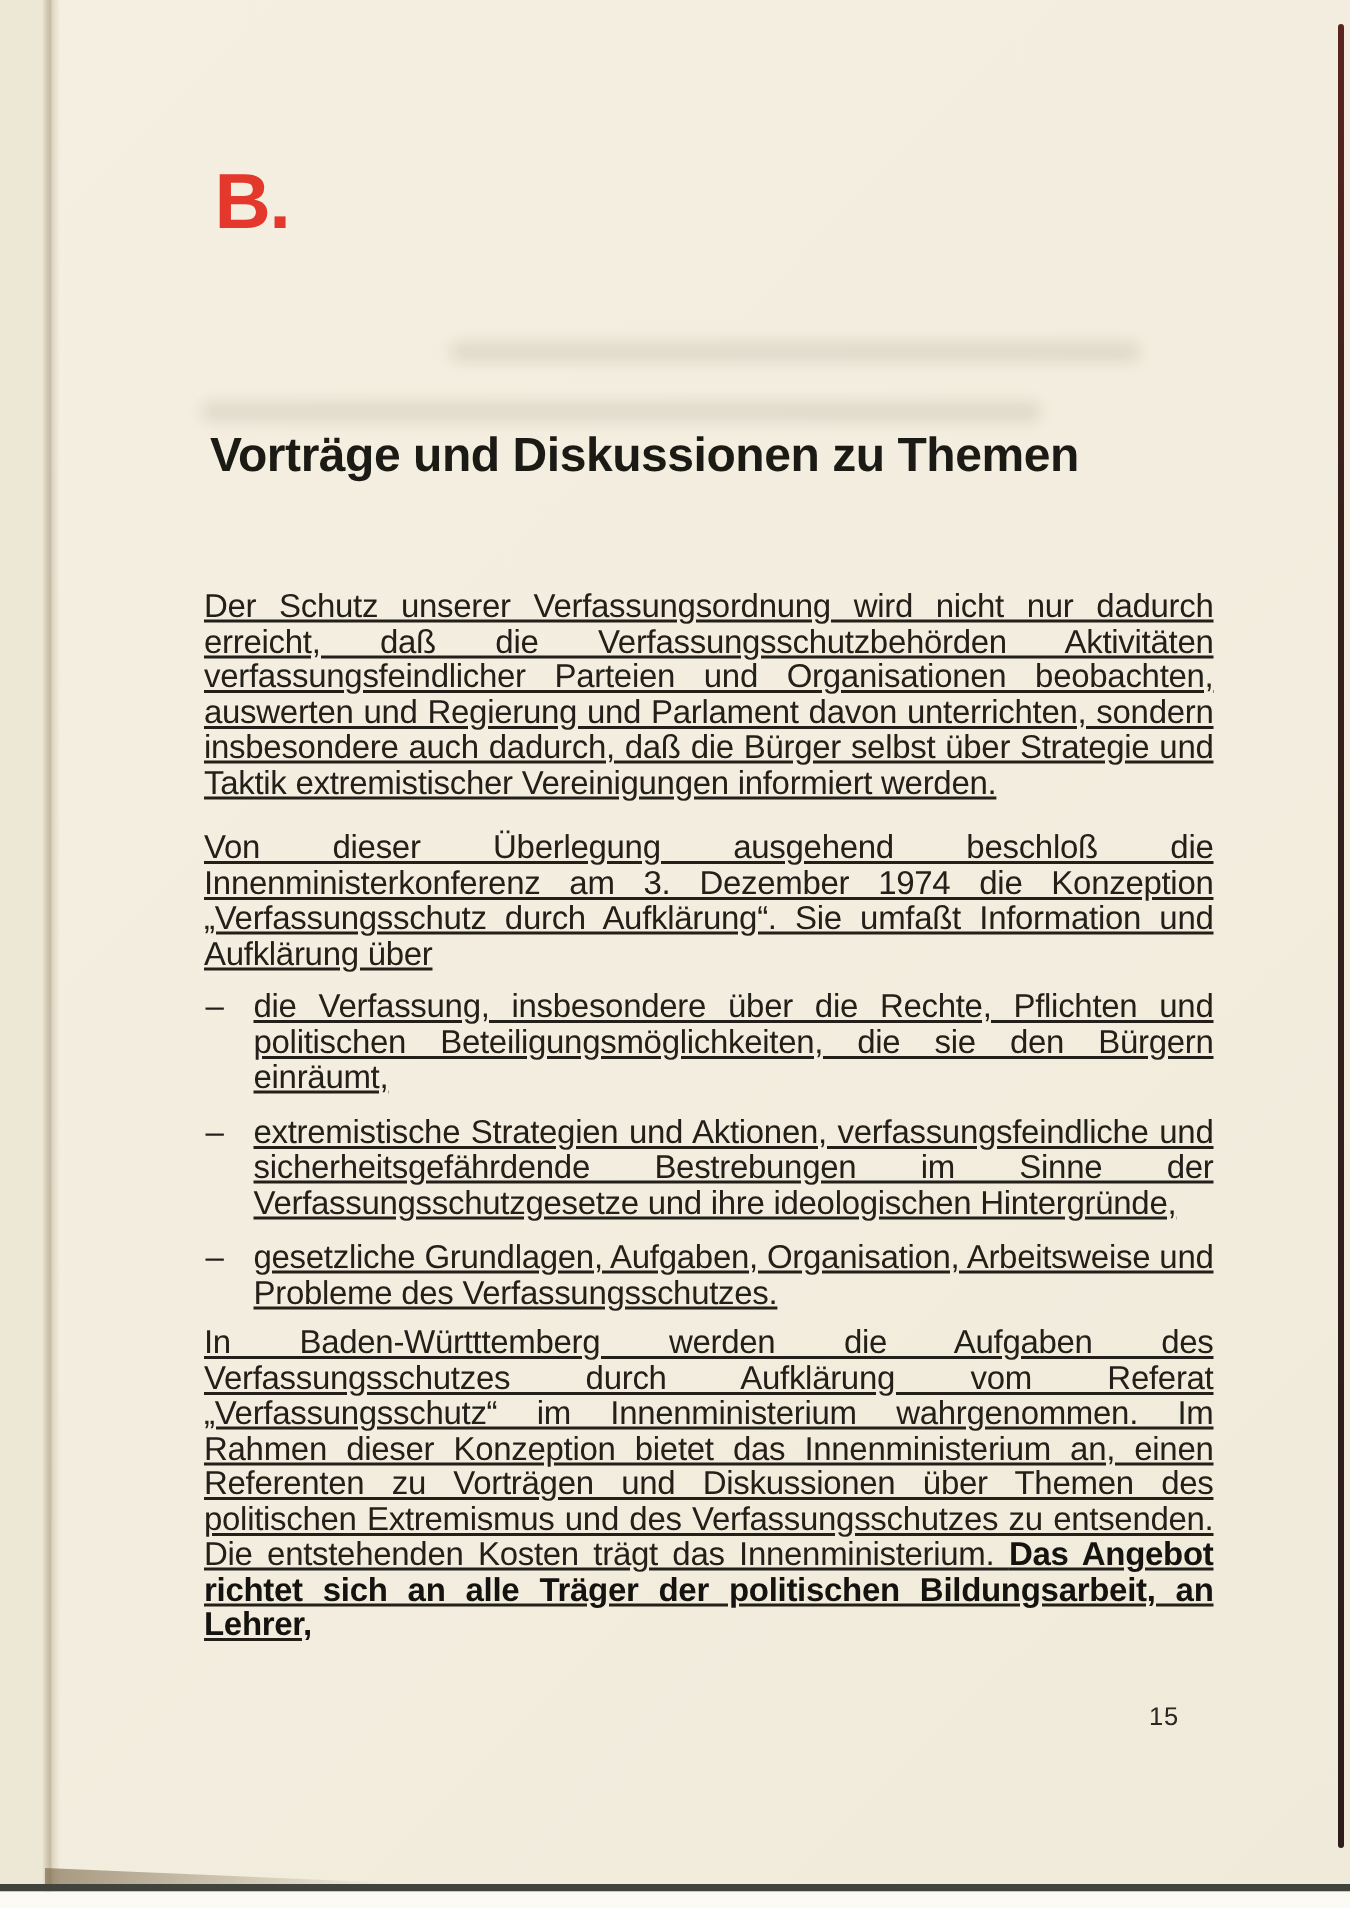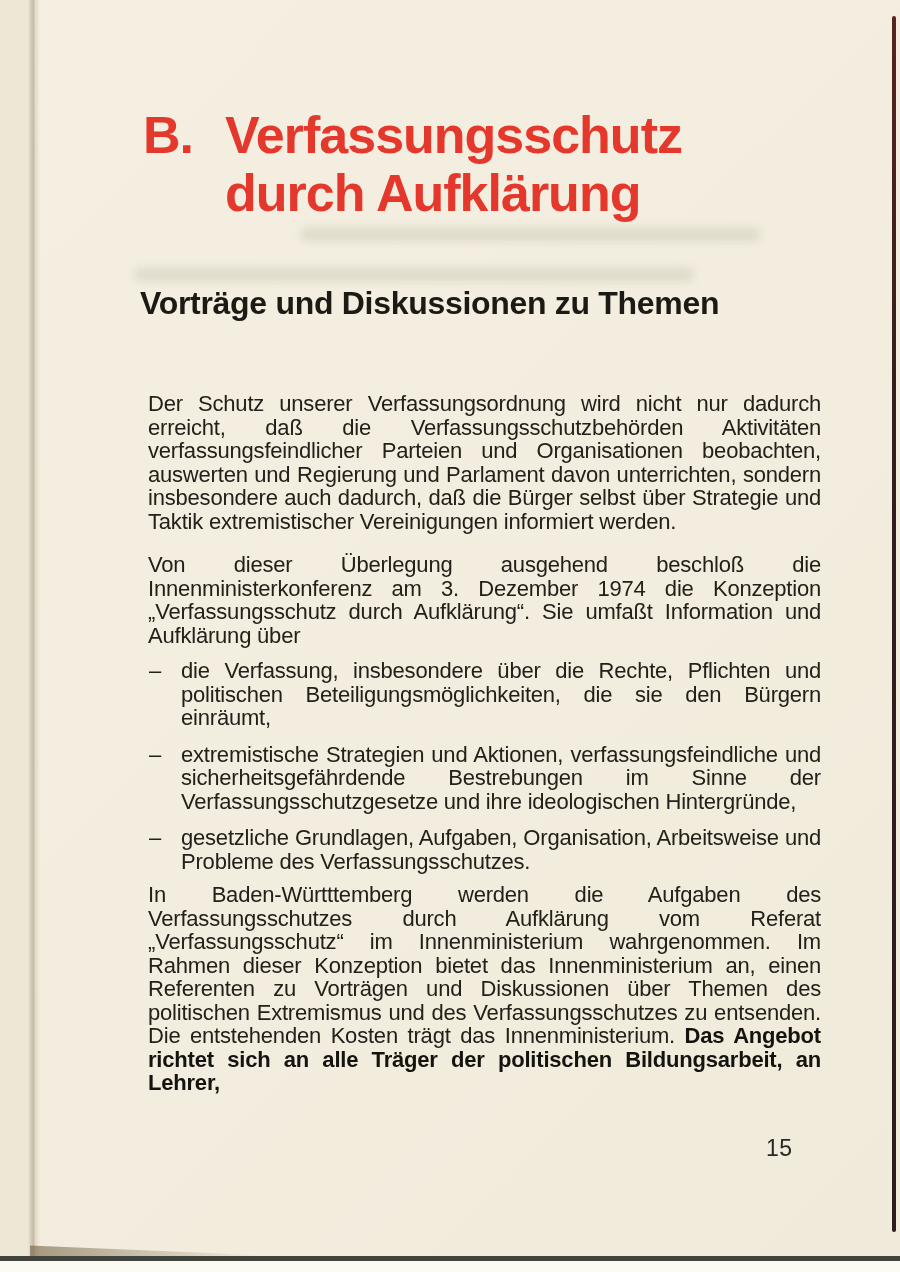--- a/index.html
+++ b/index.html
@@ -63,62 +63,62 @@
 
   
   .section-subheading {
     position: absolute; left: 140px; top: 288px;
     font-weight: bold; font-size: 32px; line-height: 31px;
     letter-spacing: -0.3px; color: #1c1a15;
   }
 
   
   .body-text {
-    position: absolute; left: 148px; top: 392px; width: 673px;
+    position: absolute; left: 136px; top: 392px; width: 673px;
     font-size: 22px; line-height: 23.5px; letter-spacing: -0.2px;
     color: #23201a;
     text-align: justify;
+    text-decoration: underline;
   }
   .body-text p { margin: 0; }
   .para-2 { margin-top: 24px !important; }
   .para-3 { margin-top: 20px !important; }
   ul.bullet-list {
     list-style: none; margin: 12px 0 0 0; padding: 0;
   }
   ul.bullet-list li {
     position: relative; padding-left: 33px; margin-bottom: 13px;
     text-align: justify;
   }
   ul.bullet-list li:last-child { margin-bottom: 0; }
   ul.bullet-list .dash { position: absolute; left: 1px; top: 0; }
   .closing { margin-top: 10px !important; }
   .closing strong { font-weight: bold; color: #15130f; }
 
   .page-number {
     position: absolute; left: 766px; top: 1135px;
-    font-size: 23px; color: #2a2722; letter-spacing: 0.5px;
+    font-size: 17px; color: #2a2722; letter-spacing: 0.5px;
   }
 </style>
 </head>
 <body>
 
 <div class="page">
 
   <div class="gutter-zone"></div>
   <div class="gutter-line"></div>
   <div class="smudge smudge-1"></div>
   <div class="smudge smudge-2"></div>
   <div class="right-edge-line"></div>
   <div class="bottom-corner-shadow"></div>
   <div class="bottom-edge-line"></div>
   <div class="below-page-strip"></div>
 
   <div class="chapter-heading">
     <span class="label">B.</span>
-    <span class="title">Verfassungsschutz durch Aufklärung</span>
   </div>
 
   <div class="section-subheading">
     <div>Vorträge und Diskussionen zu Themen</div>
   </div>
 
   <div class="body-text">
     <p class="para-1">Der Schutz unserer Verfassungsordnung wird nicht nur dadurch erreicht, daß die Verfassungsschutzbehörden Aktivitäten verfassungsfeindlicher Parteien und Organisationen beobachten, auswerten und Regierung und Parlament davon unterrichten, sondern insbesondere auch dadurch, daß die Bürger selbst über Strategie und Taktik extremistischer Vereinigungen informiert werden.</p>
     <p class="para-3">Von dieser Überlegung ausgehend beschloß die Innenministerkonferenz am 3. Dezember 1974 die Konzeption „Verfassungsschutz durch Aufklärung“. Sie umfaßt Information und Aufklärung über</p>
 

